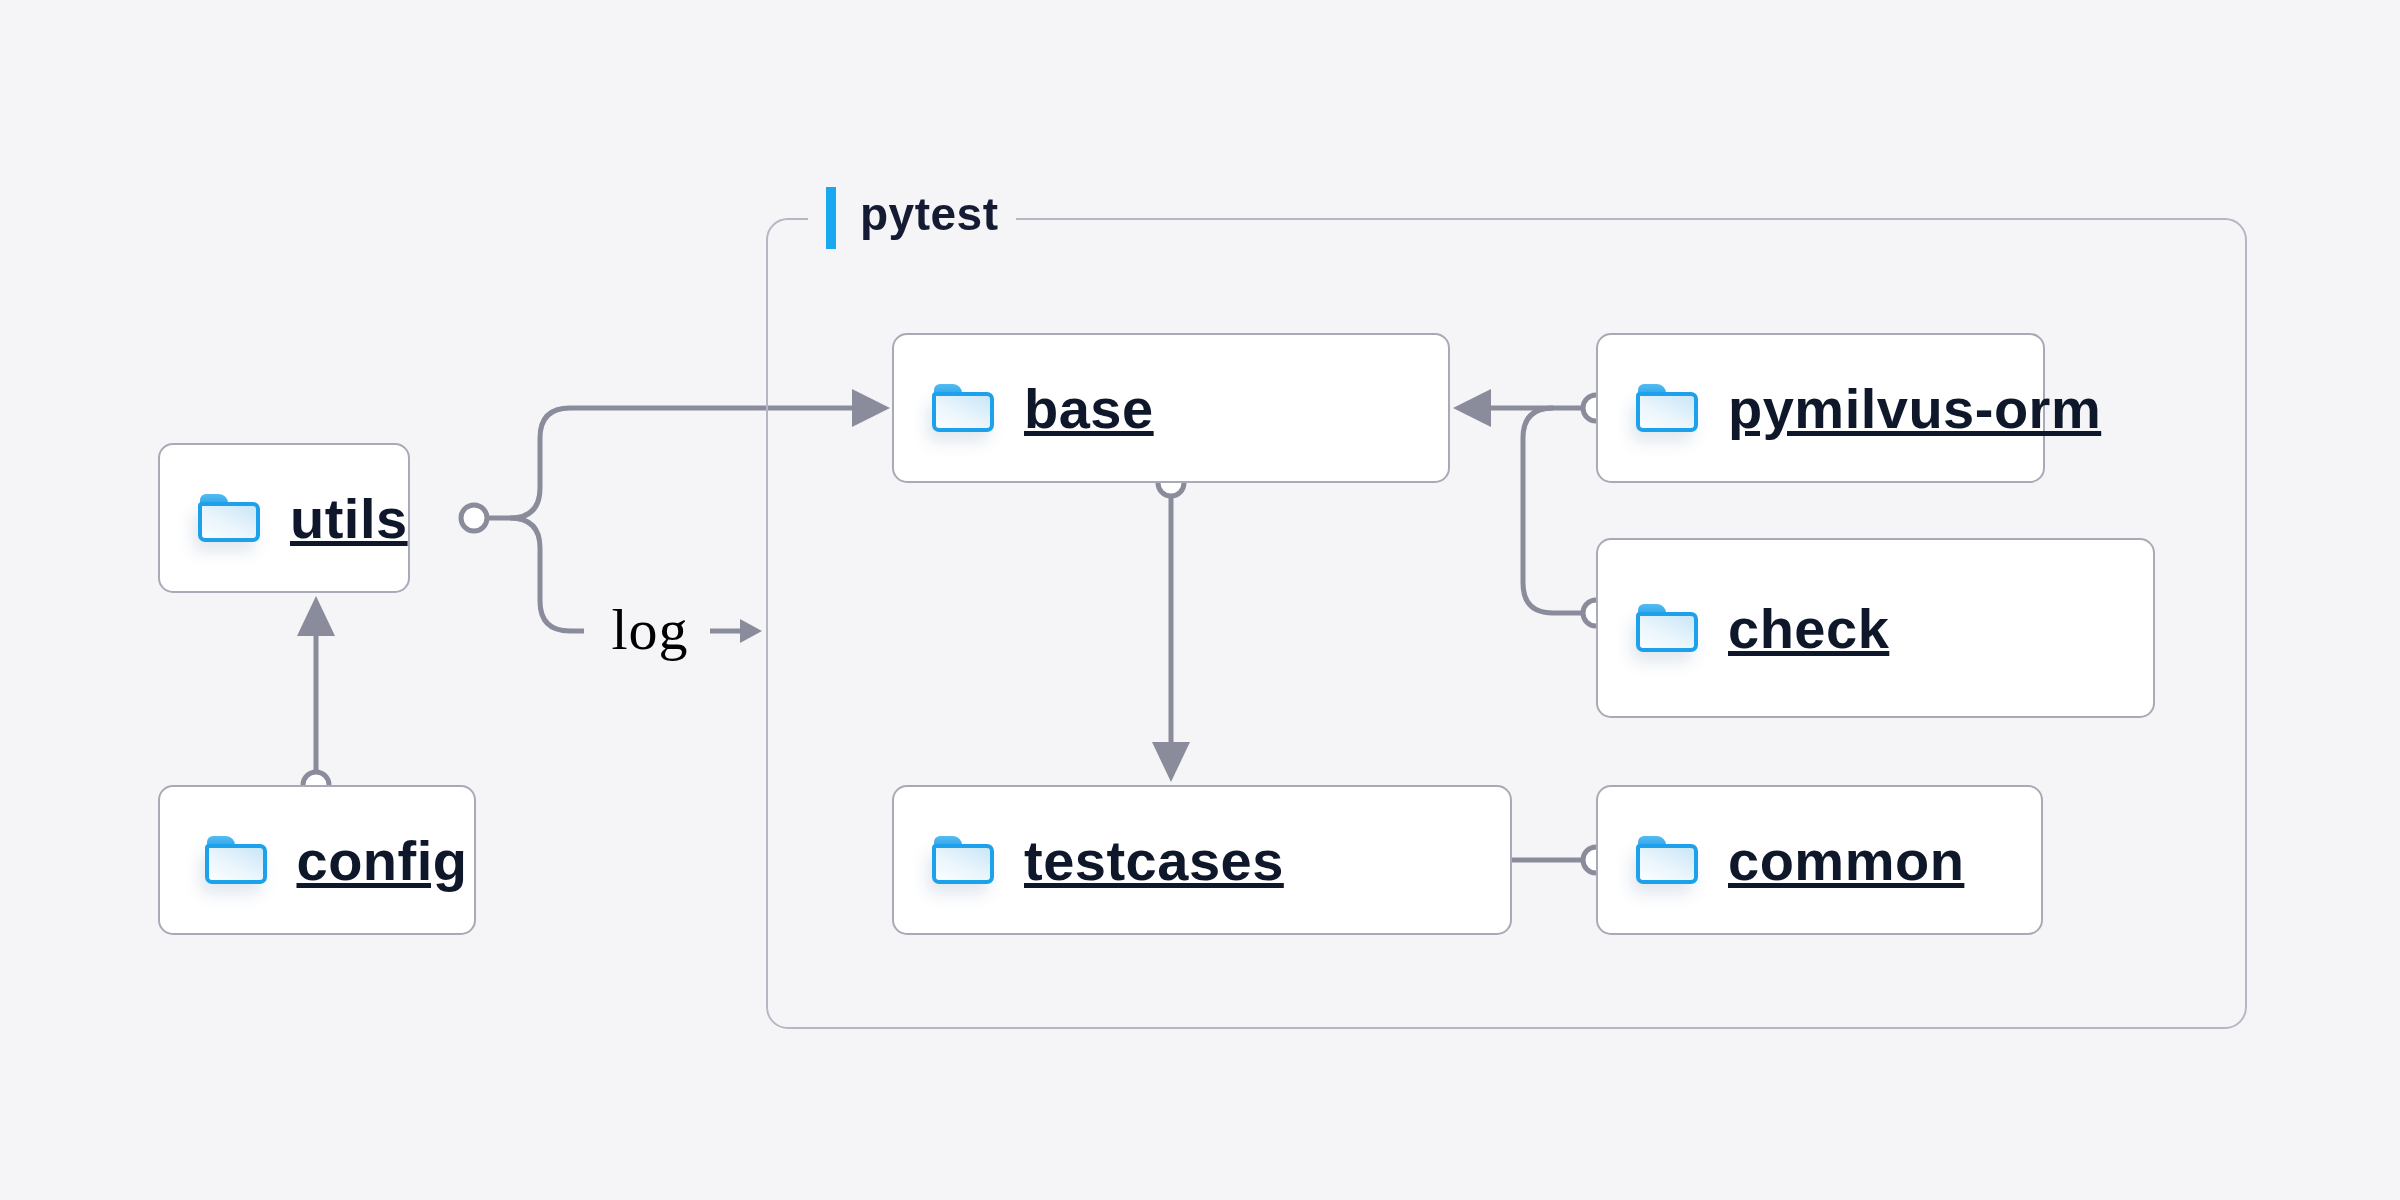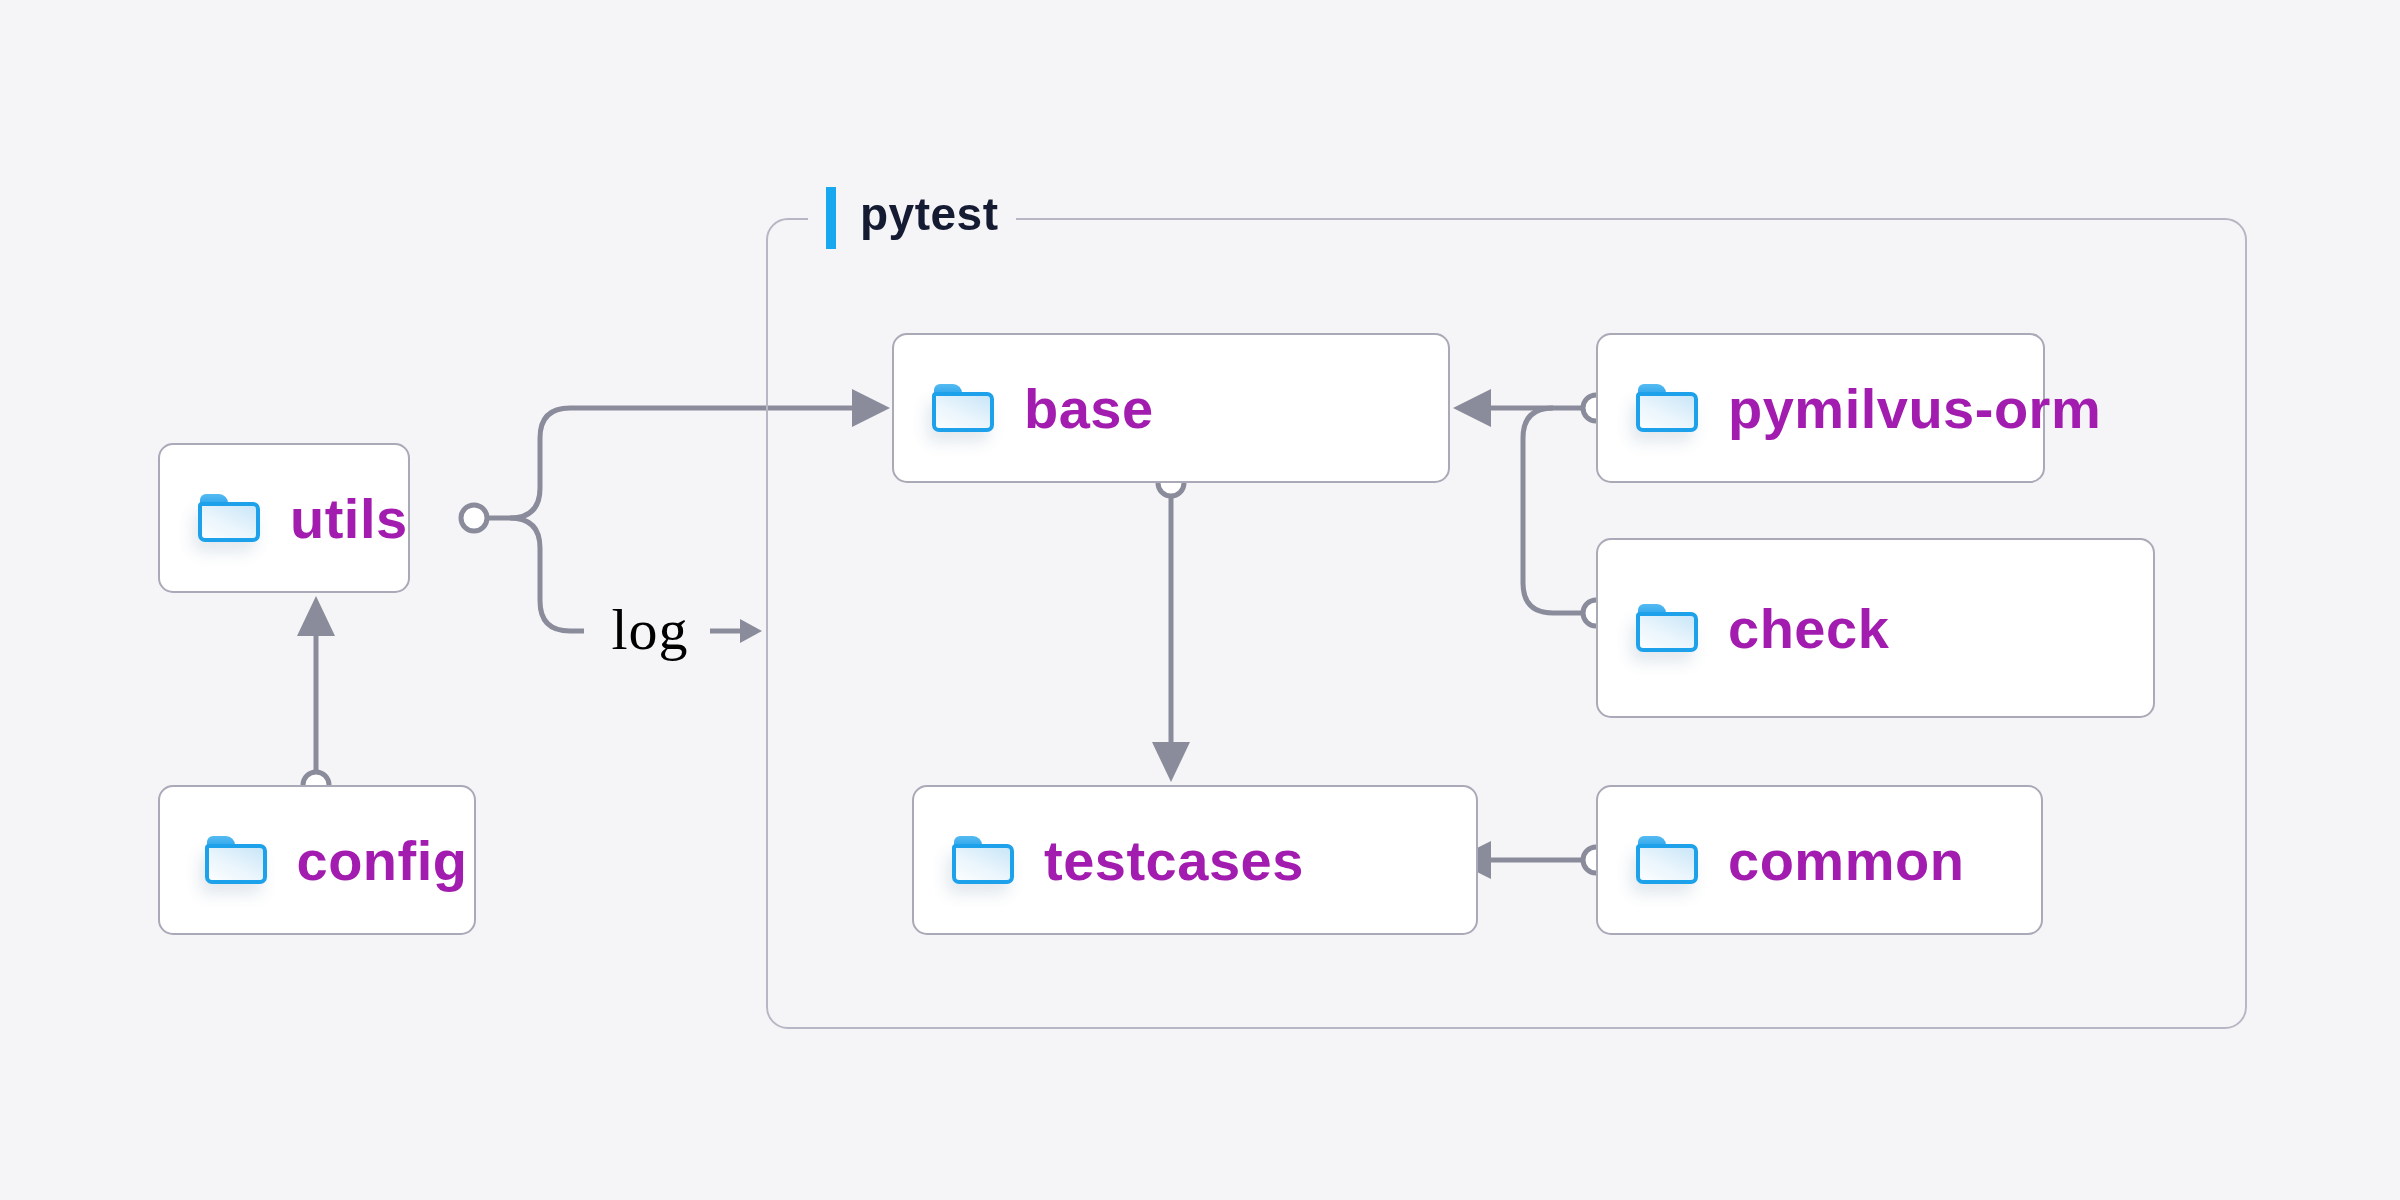--- a/index.html
+++ b/index.html
@@ -24,21 +24,21 @@
     background:#f5f5f7;padding:0 18px 0 18px;
   }
   .group-bar{width:10px;height:62px;background:#18a8f0;flex:none;}
   .group-text{font-size:46px;font-weight:700;color:#141b33;letter-spacing:.5px;}
   
   .node{
     position:absolute;background:#ffffff;border:2px solid #a9a9b8;
     border-radius:15px;box-sizing:border-box;
     display:flex;align-items:center;gap:30px;padding-left:38px;
   }
-  .node-label{font-size:56px;font-weight:700;color:#a21caf;letter-spacing:.5px;white-space:nowrap;}
+  .node-label{font-size:56px;font-weight:700;color:#0f172a;letter-spacing:.5px;white-space:nowrap;text-decoration:underline;}
   
   .folder{position:relative;width:62px;height:48px;flex:none;}
   .folder-tab{
     position:absolute;left:2px;top:0;width:28px;height:16px;
     background:linear-gradient(180deg,#55baf2 0%,#1da1ea 100%);
     border-radius:6px 9px 0 0;
   }
   .folder-body{
     position:absolute;left:0;top:8px;width:62px;height:40px;box-sizing:border-box;
     border:4px solid #1da1ea;border-radius:4px 7px 7px 7px;
@@ -112,21 +112,21 @@
   </div>
 
   <div class="node" style="left:892px;top:333px;width:558px;height:150px;">
     <div class="folder">
         <div class="folder-tab"></div>
         <div class="folder-body"></div>
       </div>
     <div class="node-label">base</div>
   </div>
 
-  <div class="node" style="left:892px;top:785px;width:566px;height:150px;margin-left:20px;">
+  <div class="node" style="left:892px;top:785px;width:620px;height:150px;">
     <div class="folder">
         <div class="folder-tab"></div>
         <div class="folder-body"></div>
       </div>
     <div class="node-label">testcases</div>
   </div>
 
   <div class="node" style="left:1596px;top:333px;width:449px;height:150px;">
     <div class="folder">
         <div class="folder-tab"></div>

